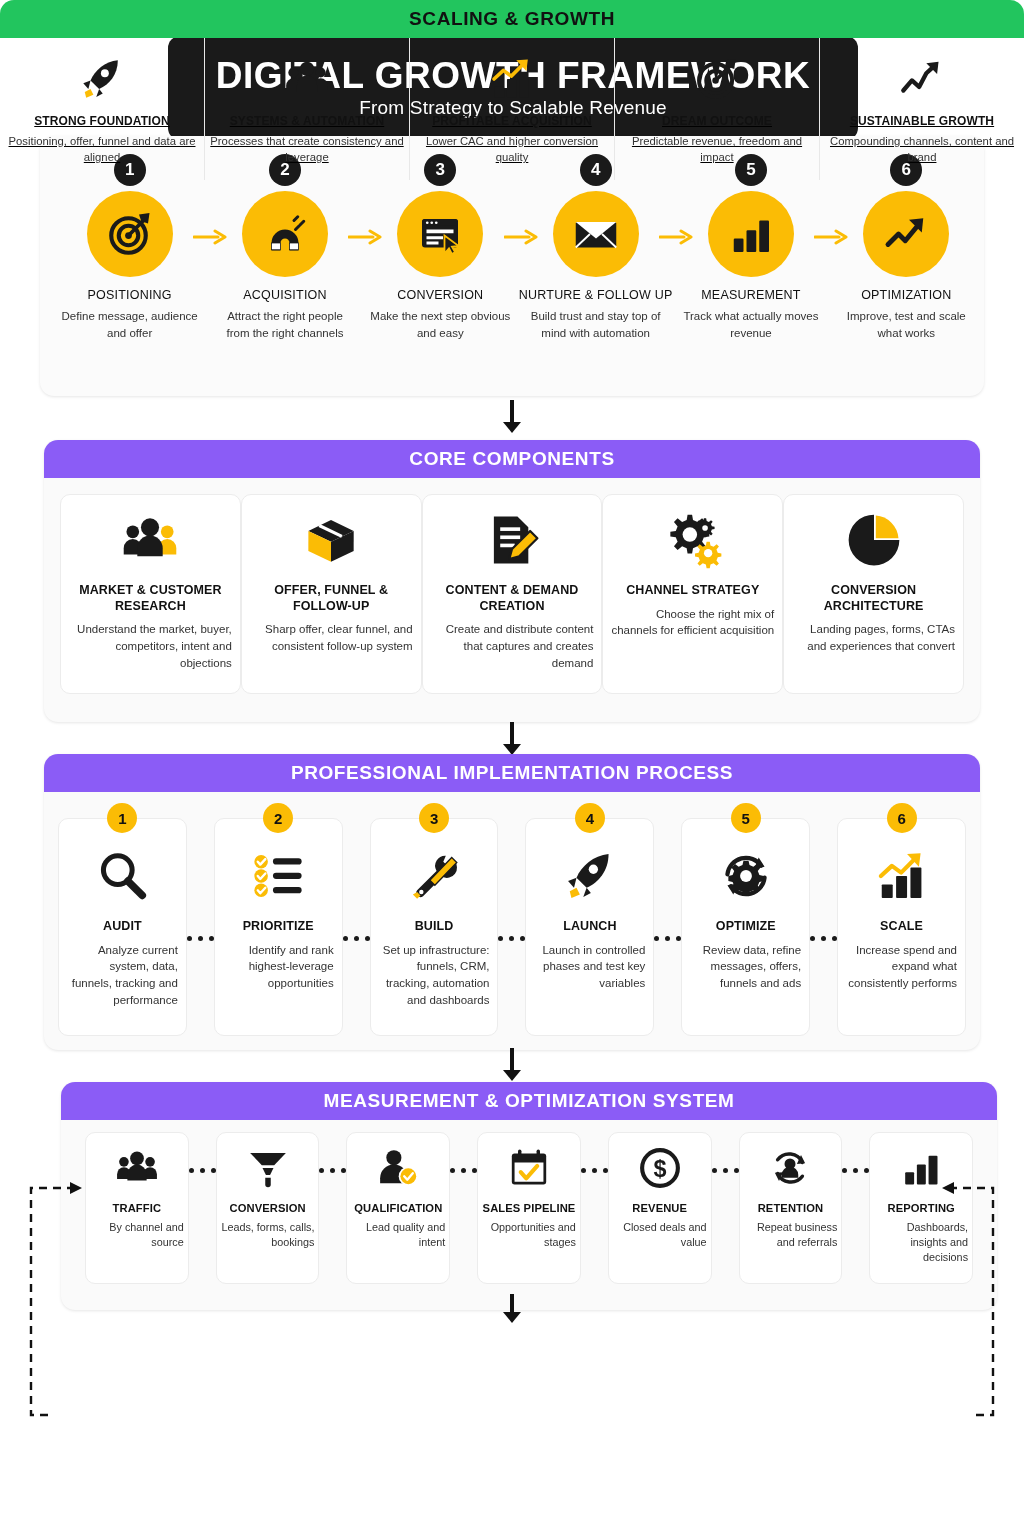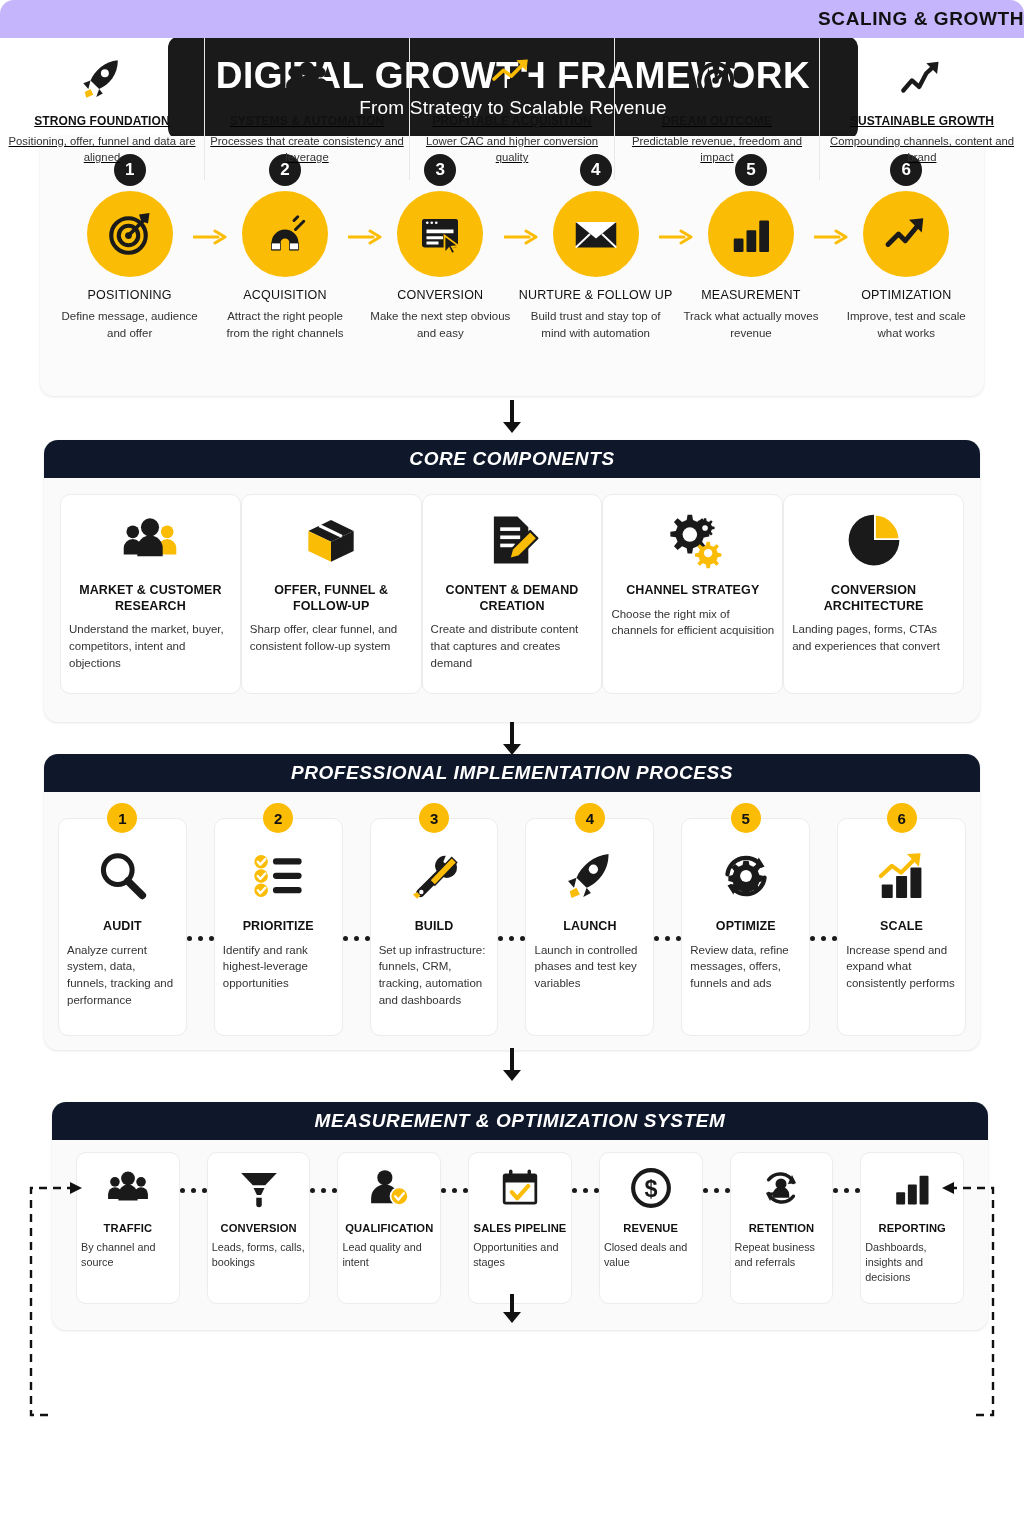--- a/index.html
+++ b/index.html
@@ -54,22 +54,22 @@
   .band {
     position: absolute;
     left: 0; top: 0;
     width: 100%;
     height: 38px;
     border-radius: 14px 14px 0 0;
     display: flex;
     align-items: center;
     justify-content: center;
   }
-  .band.dark { background: #0f172a; font-style: italic; }
-  .band.yellow { background: #c4b5fd; justify-content: flex-end; }
+  .band.dark { background: #8b5cf6; }
+  .band.yellow { background: #22c55e; }
   .band-label {
     font-size: 19px;
     font-weight: bold;
     letter-spacing: .6px;
   }
   .band.dark .band-label { color: #ffffff; }
   .band.yellow .band-label { color: #111111; }
 
   
   #stages {
@@ -176,21 +176,21 @@
     font-weight: bold;
     color: #111;
     text-align: center;
     line-height: 1.25;
     letter-spacing: .1px;
   }
   .card-desc {
     margin-top: 7px;
     font-size: 11.5px;
     color: #333;
-    text-align: left;
+    text-align: right;
     line-height: 1.45;
   }
 
   
   #impl {
     left: 44px; top: 754px;
     width: 936px; height: 296px;
   }
   #impl .cards-row { top: 64px; left: 14px; right: 14px; }
   #impl .card {
@@ -222,22 +222,22 @@
   }
   .dots i {
     width: 5px; height: 5px;
     border-radius: 50%;
     background: #1a1a1a;
     display: block;
   }
 
   
   #meas {
-    left: 52px; top: 1082px;
-    width: 936px; height: 228px; margin-top: 20px;
+    left: 61px; top: 1082px;
+    width: 936px; height: 228px;
   }
   #meas .cards-row { top: 50px; left: 24px; right: 24px; }
   #meas .card {
     width: 113px;
     min-height: 152px;
     padding: 10px 4px 8px;
   }
   #meas .card-icon { height: 50px; }
   #meas .card-title { margin-top: 8px; font-size: 11.2px; }
   #meas .card-desc { margin-top: 5px; font-size: 10.8px; line-height: 1.4; }

